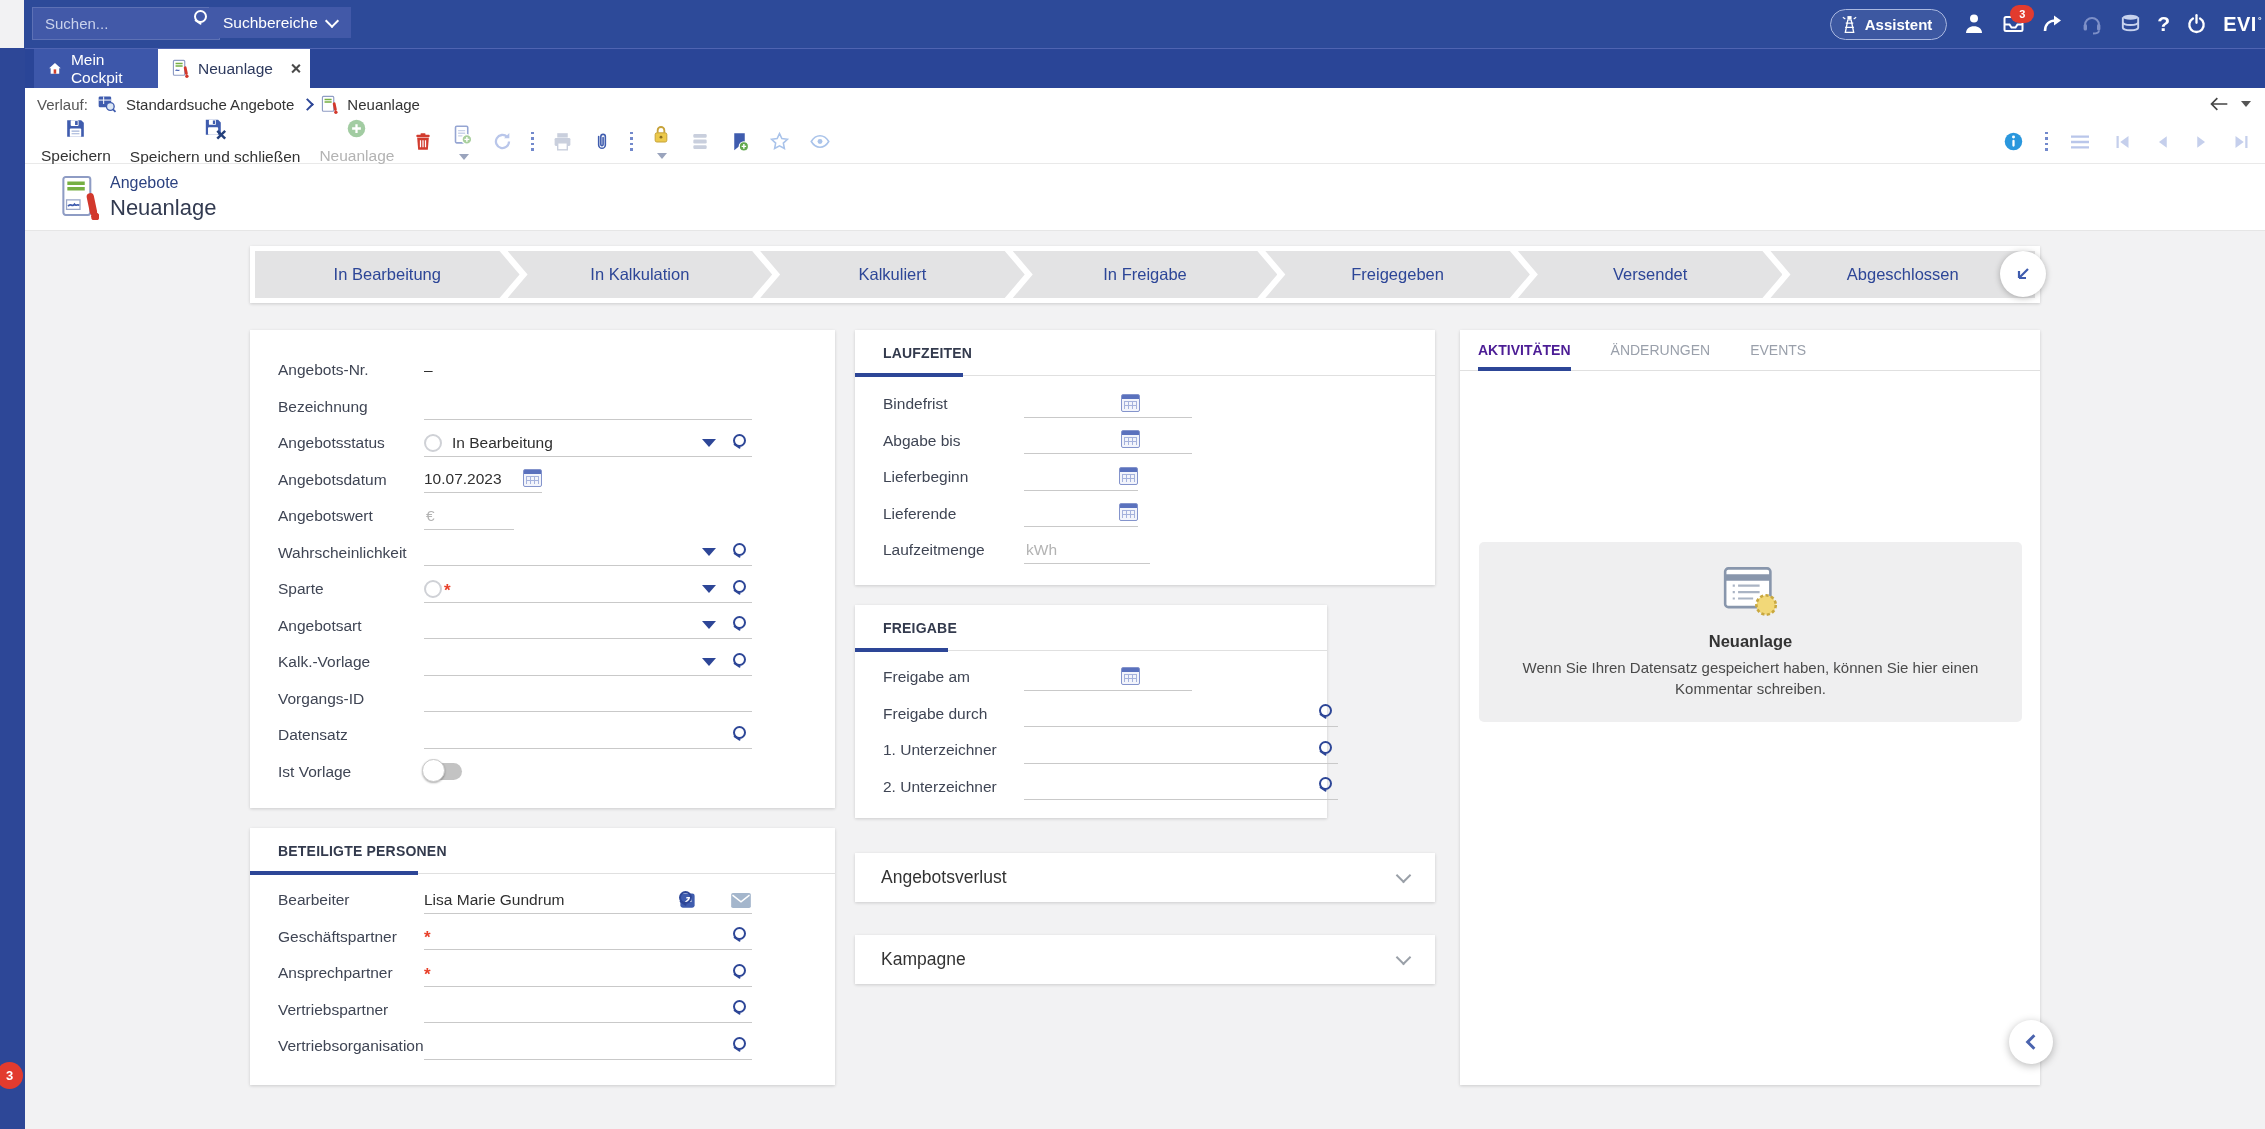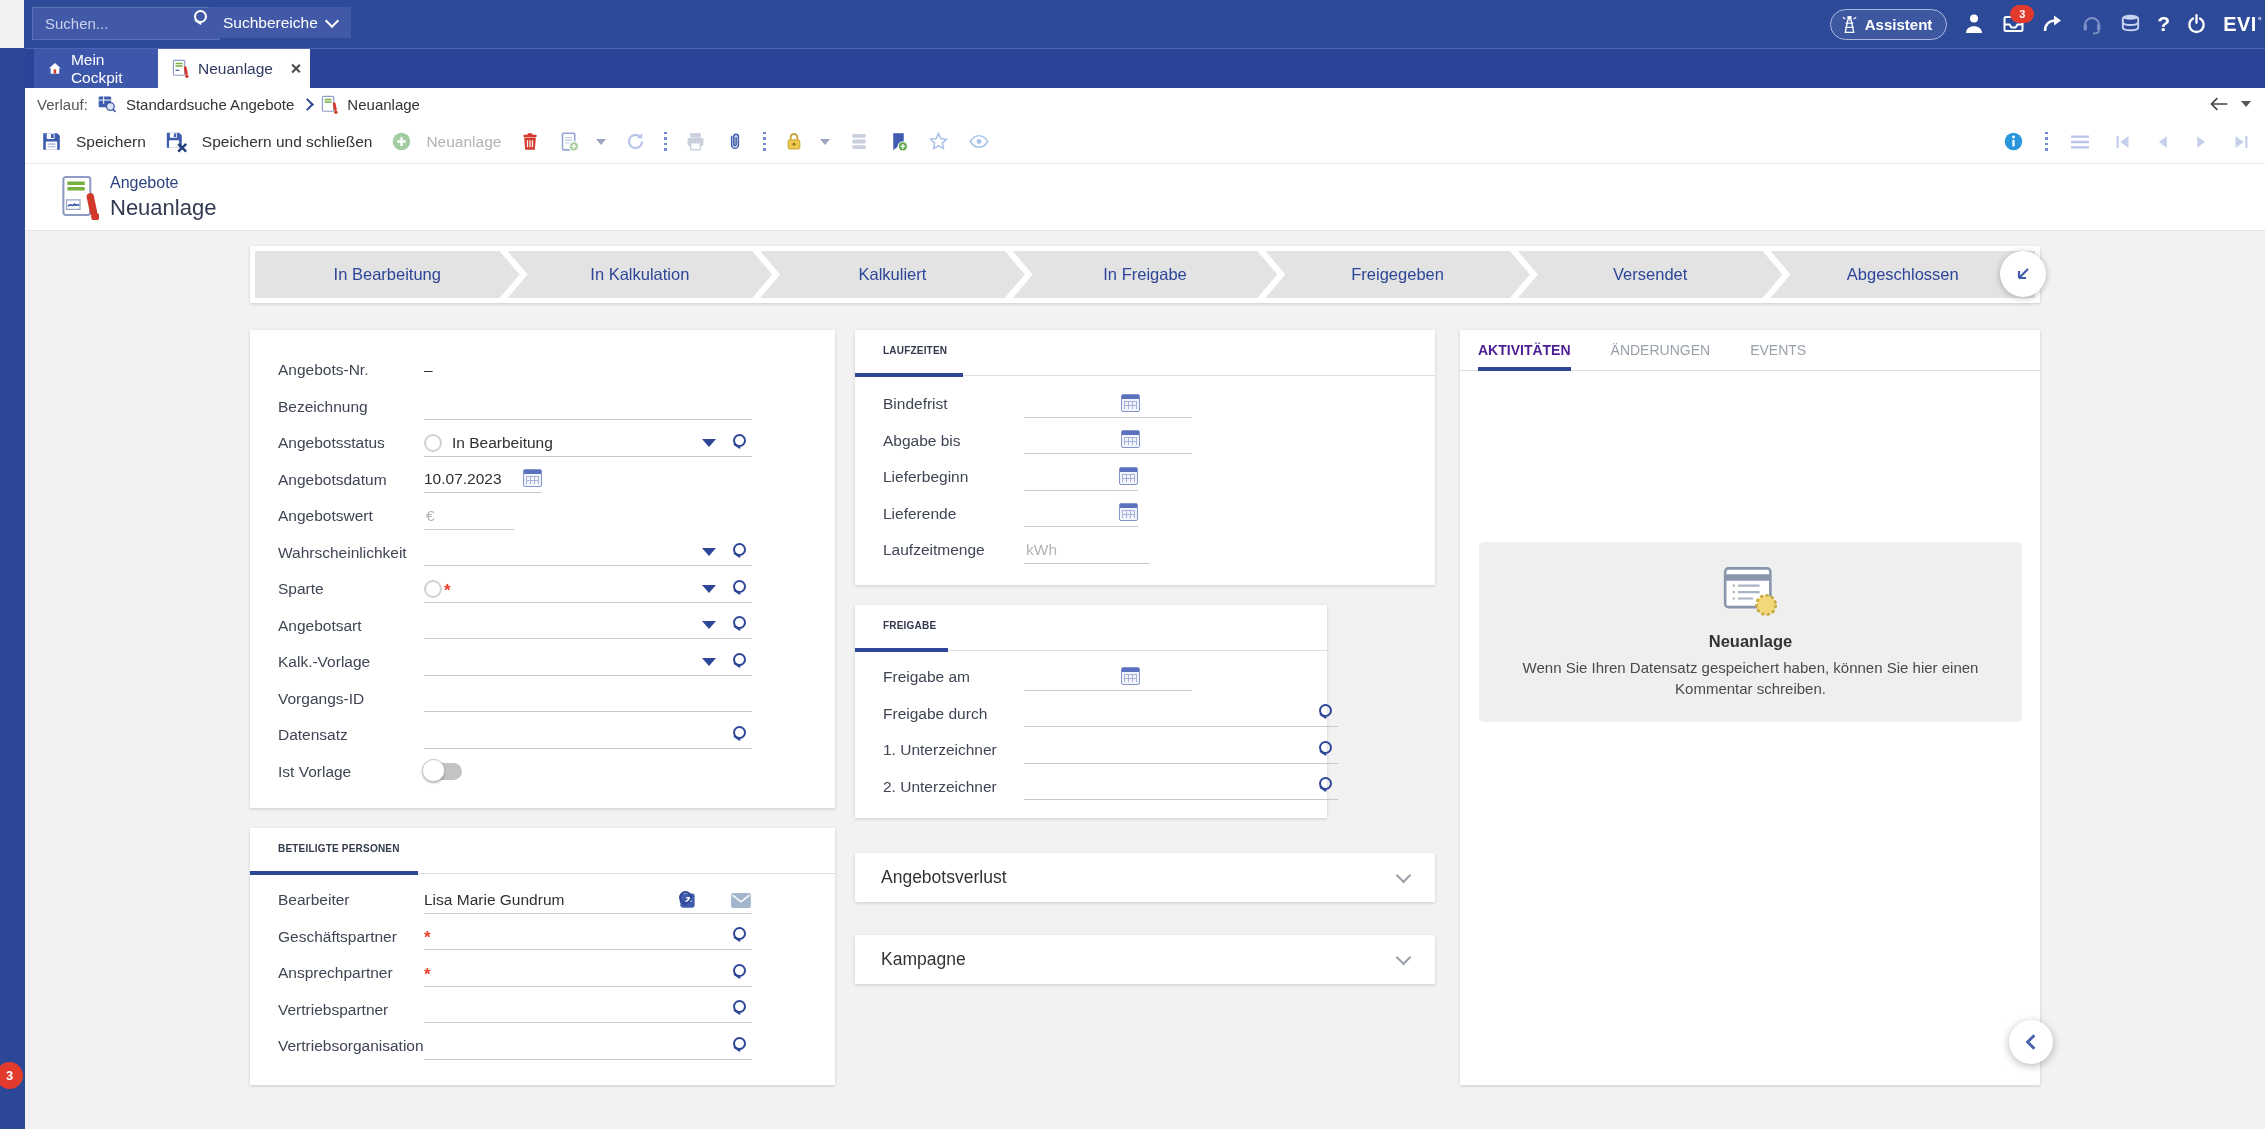--- a/index.html
+++ b/index.html
@@ -41,21 +41,21 @@
   .crumb{position:absolute;left:25px;top:88px;right:0;height:32px;background:#fff;display:flex;align-items:center;
          padding-left:12px;font-size:15px;color:#555;gap:9px;}
   .crumb .lnk{color:#333;cursor:pointer;}
   .bchev{width:7px;height:7px;border-right:2.2px solid #2d4697;border-top:2.2px solid #2d4697;transform:rotate(45deg);}
   .crumb-right{position:absolute;right:14px;top:0;height:32px;display:flex;align-items:center;gap:12px;color:#444;}
   .caret-dn{width:0;height:0;border-left:5px solid transparent;border-right:5px solid transparent;border-top:6px solid #555;}
 
   
   .tbar{position:absolute;left:25px;top:120px;right:0;height:44px;background:#fff;border-bottom:1px solid #e9e9e9;
         box-sizing:border-box;display:flex;align-items:center;padding-left:12px;gap:11px;}
-  .tbtn{display:flex;align-items:center;gap:14px;font-size:15.5px;color:#333;background:none;border:0;padding:2px 4px;}
+  .tbtn{display:flex;align-items:center;gap:8px;font-size:15.5px;color:#333;background:none;border:0;padding:2px 4px;flex-direction:column;}
   .tbtn.disabled{color:#b3b3b3;cursor:default;}
   .vdots{width:3px;height:20px;background:repeating-linear-gradient(#7289cc 0 2.5px,transparent 2.5px 5.5px);margin:0 3px;}
   .ddgray{width:0;height:0;border-left:5px solid transparent;border-right:5px solid transparent;border-top:6px solid #9aa4bd;margin-left:2px;}
   .tbar-right{position:absolute;right:10px;display:flex;align-items:center;gap:14px;}
 
   
   .phead{position:absolute;left:25px;top:164px;right:0;height:67px;background:#fff;border-bottom:1px solid #e6e6e6;box-sizing:border-box;}
   .phead .module{position:absolute;left:85px;top:10px;font-size:16px;color:#2c4280;text-align:center;}
   .phead .title{position:absolute;left:85px;top:31px;font-size:22px;color:#323a50;}
   .phead svg{position:absolute;left:36px;top:11px;}
@@ -100,21 +100,21 @@
                     repeating-linear-gradient(to bottom,#a5b2dc 0 1px,transparent 1px 4px);}
   .i-cal.midpos{right:auto;left:97px;}
   .i-radio{flex:none;width:14px;height:14px;border:2px solid #cfd1d6;border-radius:50%;background:#fff;margin-right:10px;}
   .toggle{position:relative;width:38px;height:17px;background:#c3c3c3;border-radius:9px;cursor:pointer;}
   .toggle::before{content:'';position:absolute;left:-2px;top:-4px;width:23px;height:23px;background:#fff;
                   border:1px solid #c9c9c9;border-radius:50%;box-shadow:0 1px 2px rgba(0,0,0,.3);box-sizing:border-box;}
   .rowicons{position:absolute;right:0;bottom:3px;display:flex;align-items:center;gap:8px;}
 
   
   .shead{position:relative;height:46px;}
-  .shead .t{position:absolute;left:28px;top:15px;font-size:10px;font-weight:700;color:#333a4d;letter-spacing:.2px;}
+  .shead .t{position:absolute;left:28px;top:15px;font-size:14px;font-weight:700;color:#333a4d;letter-spacing:.2px;}
   .shead::after{content:'';position:absolute;left:0;right:0;bottom:0;height:1px;background:#e0e0e0;}
   .shead .bar{position:absolute;left:0;bottom:-1px;height:4px;background:#2d4697;z-index:2;}
 
   
   .acc{display:flex;align-items:center;height:49px;padding:0 26px;box-sizing:border-box;cursor:pointer;}
   .acc .t{font-size:17.5px;color:#333;}
   .acc .chv{margin-left:auto;width:9px;height:9px;border-right:2px solid #9aa0a8;border-bottom:2px solid #9aa0a8;
             transform:rotate(45deg);margin-top:-4px;}
 
   

